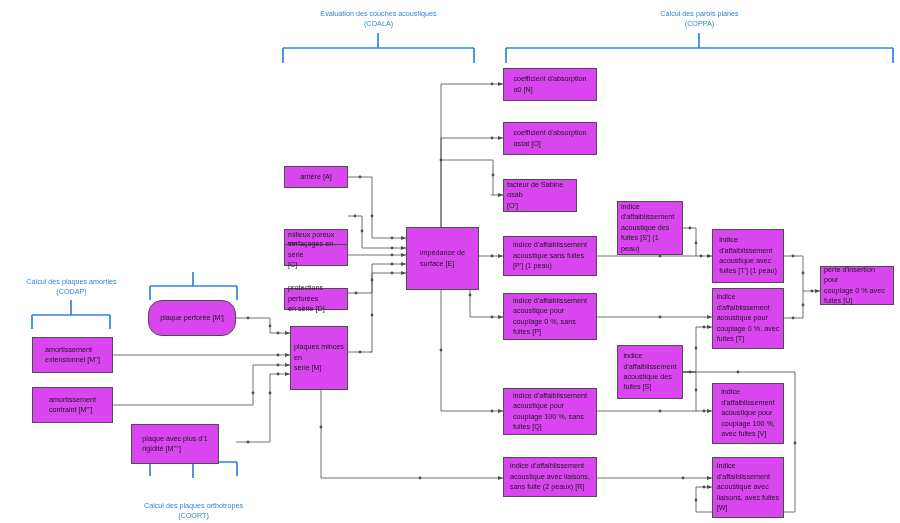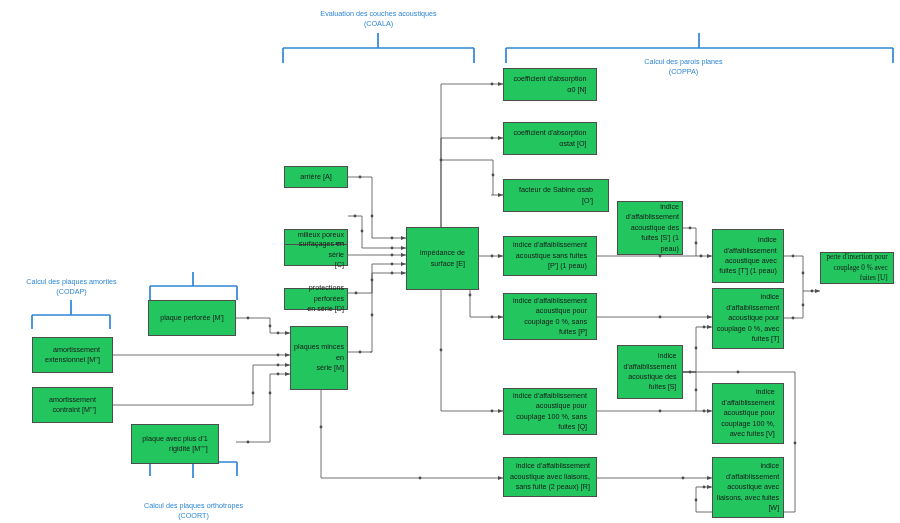--- a/index.html
+++ b/index.html
@@ -20,25 +20,25 @@
     left: 0;
     top: 0;
     width: 900px;
     height: 523px;
     pointer-events: none;
   }
   .node {
     position: absolute;
     box-sizing: border-box;
     border: 1px solid #4d4d4d;
-    background: #22c55e;
+    background: #d946ef;
     display: flex;
     align-items: center;
     justify-content: center;
-    text-align: right;
+    text-align: left;
     color: #1a1a1a;
     font-size: 7.2px;
     line-height: 1.45;
     padding: 2px 3px;
   }
   .node span { display: block; }
   .group-label {
     position: absolute;
     color: #2e86d6;
     font-size: 7.2px;
@@ -200,21 +200,21 @@
       <path d="M683,372 L795,372 L795,512 L696,512 L696,487 L712,487" marker-end="url(#ah)"></path>
       <circle cx="738" cy="372" r="1.4" fill="#4d4d4d" stroke="none"></circle>
       <circle cx="795" cy="443" r="1.4" fill="#4d4d4d" stroke="none"></circle>
       <circle cx="745" cy="512" r="1.4" fill="#4d4d4d" stroke="none"></circle>
       <circle cx="696" cy="500" r="1.4" fill="#4d4d4d" stroke="none"></circle>
       <circle cx="704" cy="487" r="1.4" fill="#4d4d4d" stroke="none"></circle>
     </g>
   </svg>
 
   <div class="group-label" style="left:306px; top:9px; width:145px;">Evaluation des couches acoustiques<br>(COALA)</div>
-  <div class="group-label" style="left:611px; top:9px; width:145px;margin-top:48px;">Calcul des parois planes<br>(COPPA)</div>
+  <div class="group-label" style="left:627px; top:9px; width:145px;">Calcul des parois planes<br>(COPPA)</div>
   <div class="group-label" style="left:-1px; top:277px; width:145px;">Calcul des plaques amorties<br>(CODAP)</div>
   <div class="group-label" style="left:121px; top:501px; width:145px;">Calcul des plaques orthotropes<br>(COORT)</div>
 
   <div class="node" style="left:284px; top:166px; width:64px; height:22px;">
     <span>arrière [A]</span>
   </div>
 
   <div class="node" style="left:284px; top:205px; width:64px; height:22px;margin-top:24px;">
     <span>milieux poreux [B]</span>
   </div>
@@ -224,21 +224,21 @@
   </div>
 
   <div class="node" style="left:284px; top:288px; width:64px; height:22px;">
     <span>protections perforées<br>en série [D]</span>
   </div>
 
   <div class="node" style="left:406px; top:227px; width:73px; height:63px;">
     <span>impédance de<br>surface [E]</span>
   </div>
 
-  <div class="node" style="left:148px; top:300px; width:88px; height:36px;">
+  <div class="node" style="left:148px; top:300px; width:88px; height:36px;border-radius:14px;">
     <span>plaque perforée [M']</span>
   </div>
 
   <div class="node" style="left:32px; top:337px; width:81px; height:36px;">
     <span>amortissement<br>extensionnel [M'']</span>
   </div>
 
   <div class="node" style="left:32px; top:387px; width:81px; height:36px;">
     <span>amortissement<br>contraint [M''']</span>
   </div>
@@ -252,21 +252,21 @@
   </div>
 
   <div class="node" style="left:503px; top:68px; width:94px; height:33px;">
     <span>coefficient d'absorption<br>α0 [N]</span>
   </div>
 
   <div class="node" style="left:503px; top:122px; width:94px; height:33px;">
     <span>coefficient d'absorption<br>αstat [O]</span>
   </div>
 
-  <div class="node" style="left:503px; top:179px; width:106px; height:33px;">
+  <div class="node" style="left:503px; top:179px; width:74px; height:33px;">
     <span>facteur de Sabine αsab<br>[O']</span>
   </div>
 
   <div class="node" style="left:503px; top:236px; width:94px; height:40px;">
     <span>indice d'affaiblissement<br>acoustique sans fuites<br>[P'] (1 peau)</span>
   </div>
 
   <div class="node" style="left:503px; top:293px; width:94px; height:47px;">
     <span>indice d'affaiblissement<br>acoustique pour<br>couplage 0 %, sans<br>fuites [P]</span>
   </div>
@@ -296,17 +296,17 @@
   </div>
 
   <div class="node" style="left:712px; top:383px; width:72px; height:61px;">
     <span>indice<br>d'affaiblissement<br>acoustique pour<br>couplage 100 %,<br>avec fuites [V]</span>
   </div>
 
   <div class="node" style="left:712px; top:457px; width:72px; height:61px;">
     <span>indice<br>d'affaiblissement<br>acoustique avec<br>liaisons, avec fuites<br>[W]</span>
   </div>
 
-  <div class="node" style="left:820px; top:252px; width:74px; height:32px;font-family:Liberation Serif, serif;">
+  <div class="node" style="left:820px; top:266px; width:74px; height:39px;">
     <span>perte d'insertion pour<br>couplage 0 % avec<br>fuites [U]</span>
   </div>
 
 </div>
 
 </body></html>

